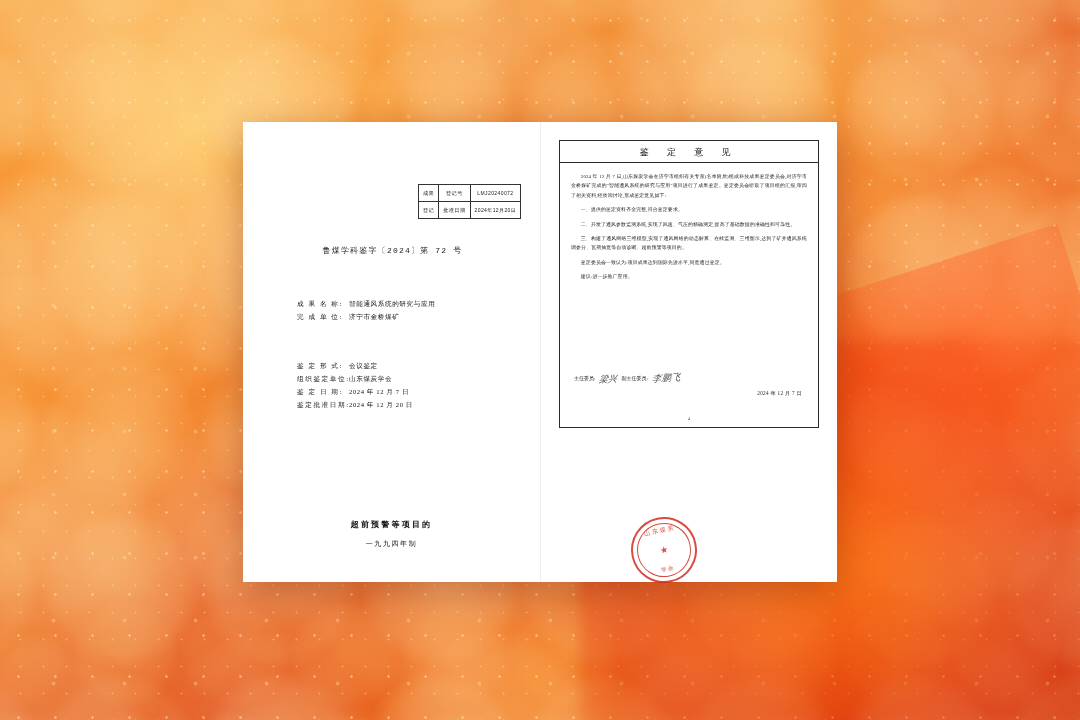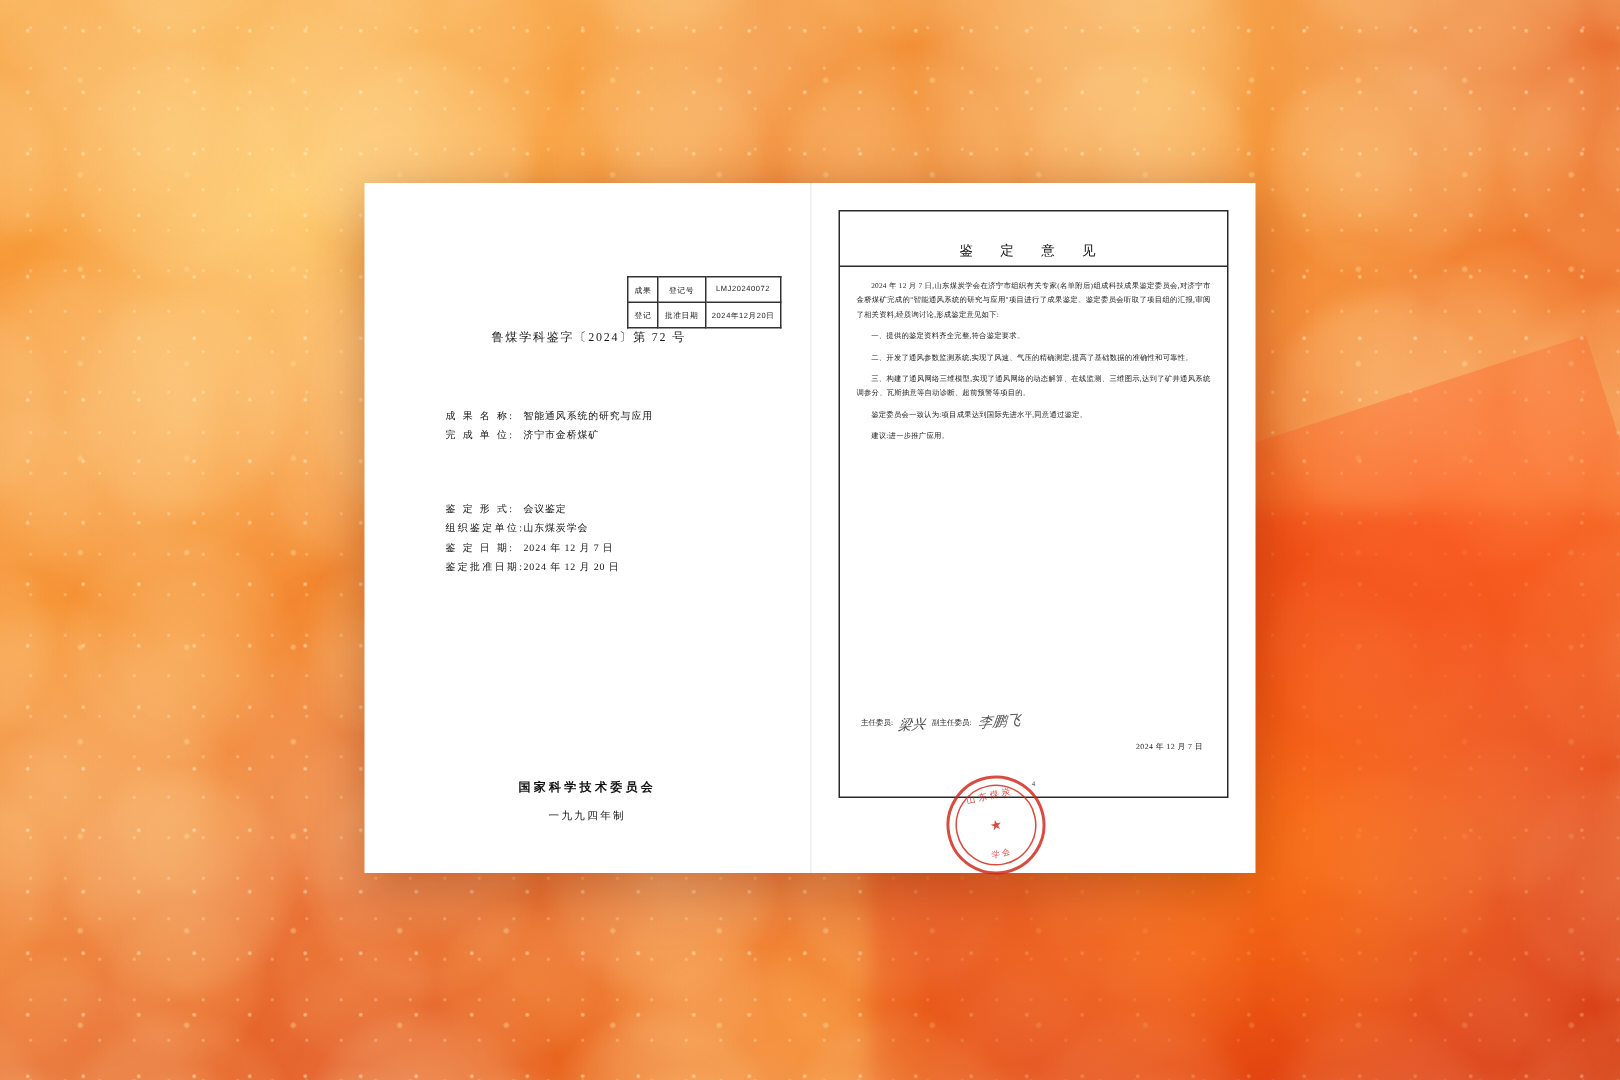--- a/index.html
+++ b/index.html
@@ -117,20 +117,22 @@
     color: #111;
     margin-top: 40px;
     margin-left: 4px;
     font-weight: 600;
   }
   .cert-number {
     text-align: center;
     font-size: 8px;
     letter-spacing: 1.2px;
     color: #1b1b1b;
+    margin-top: 26px;
+    font-family: Liberation Mono, monospace;
   }
 
   .fields {
     margin-top: 42px;
     margin-left: 30px;
     font-size: 6.6px;
     color: #151515;
     line-height: 1.95;
   }
   .field-row { white-space: nowrap; }
@@ -209,23 +211,23 @@
     left: 0; right: 0;
     text-align: center;
     font-size: 7px;
     letter-spacing: 1.6px;
     color: #111;
   }
 
   
   .opinion-box {
     border: 0.9px solid #2a2a2a;
-    height: 392px;
+    height: 288px;
     box-sizing: border-box;
-    padding: 18px 11px;
+    padding: 3px 11px;
     position: relative;
   }
   .opinion-title {
     text-align: center;
     font-size: 9px;
     letter-spacing: 8px;
     color: #111;
     margin-top: 2px;
     margin-bottom: 3px;
   }
@@ -338,21 +340,21 @@
         <span class="field-label">组织鉴定单位:</span><span class="field-value">山东煤炭学会</span>
       </div>
       <div class="field-row">
         <span class="field-label">鉴 定 日 期:</span><span class="field-value">2024 年 12 月 7 日</span>
       </div>
       <div class="field-row">
         <span class="field-label">鉴定批准日期:</span><span class="field-value">2024 年 12 月 20 日</span>
       </div>
     </div>
 
-    <div class="issuer">国家科学技术委员会</div>
+    <div class="issuer">超前预警等项目的</div>
     <div class="issuer-year">一九九四年制</div>
   </div>
 
   <div class="page page-right">
     <div class="opinion-box">
       <div class="opinion-title">鉴 定 意 见</div>
       <div class="opinion-rule"></div>
 
       <div class="opinion-body">
         <p>2024 年 12 月 7 日,山东煤炭学会在济宁市组织有关专家(名单附后)组成科技成果鉴定委员会,对济宁市金桥煤矿完成的"智能通风系统的研究与应用"项目进行了成果鉴定。鉴定委员会听取了项目组的汇报,审阅了相关资料,经质询讨论,形成鉴定意见如下:</p>

